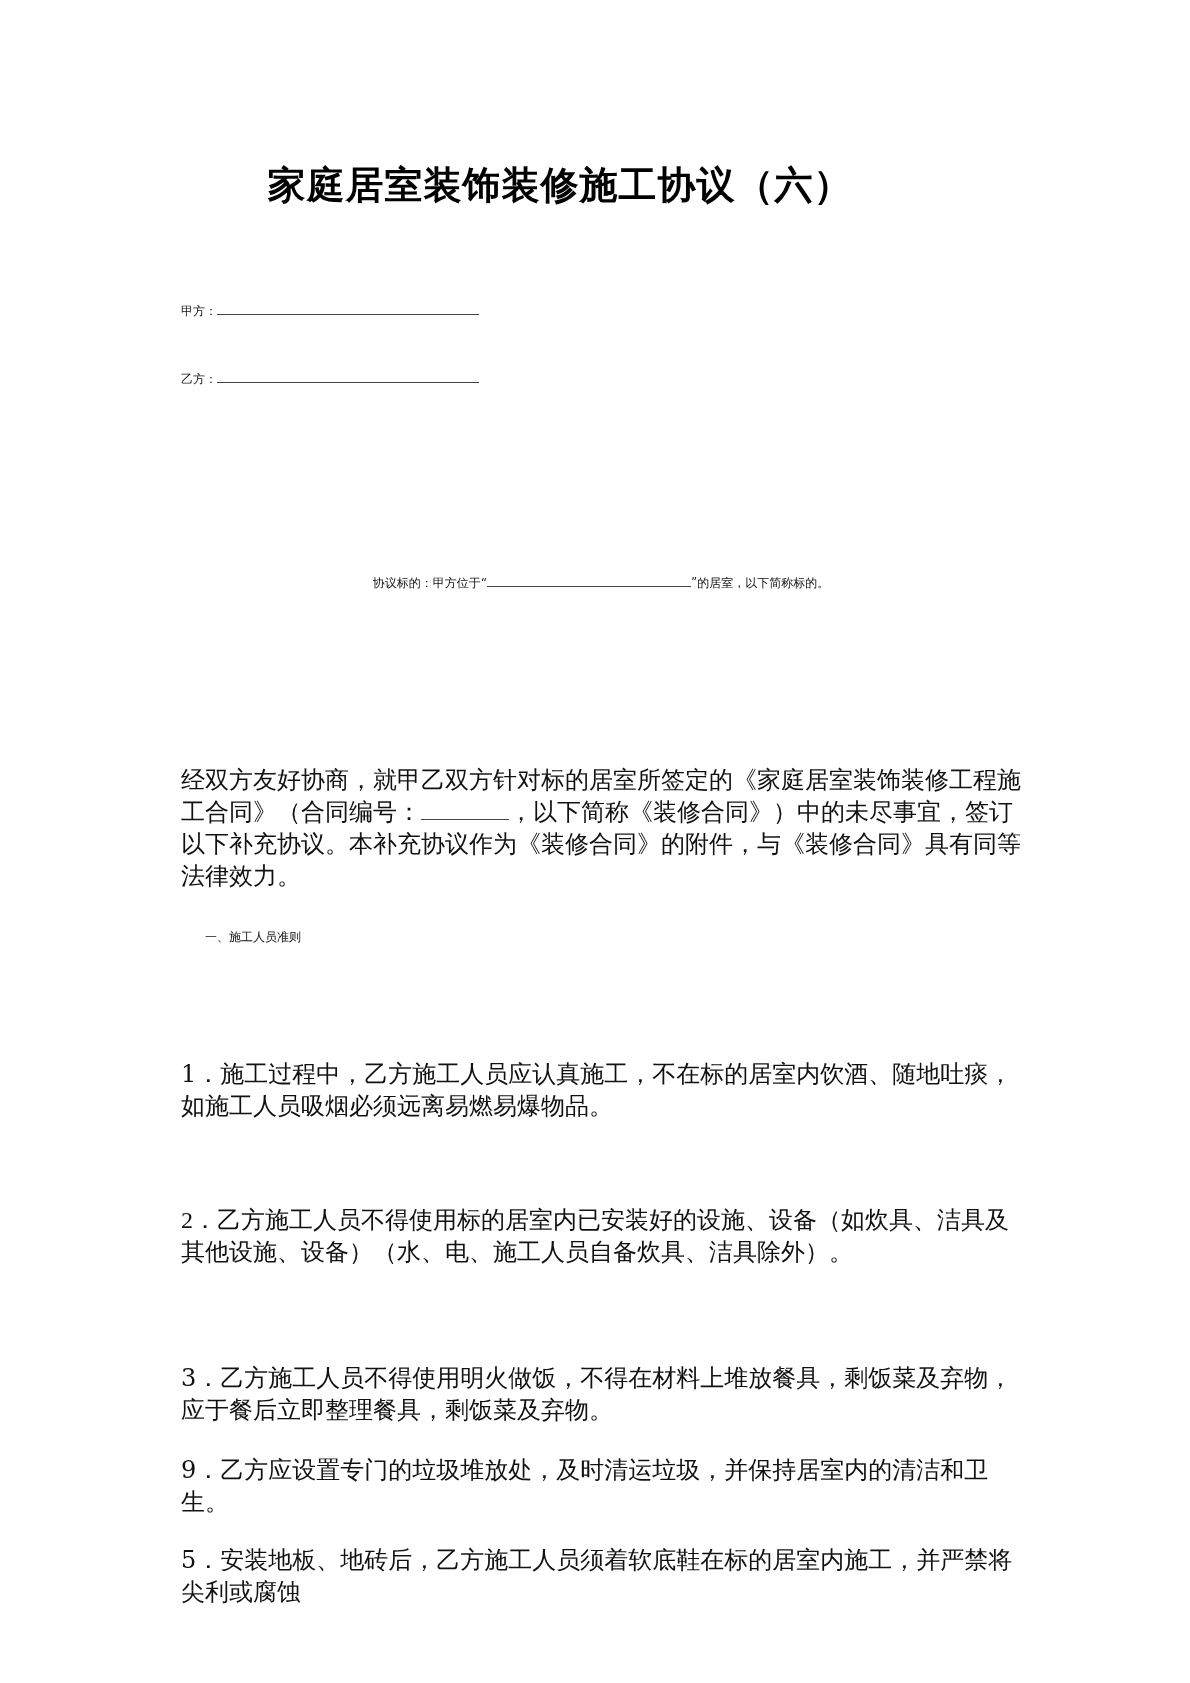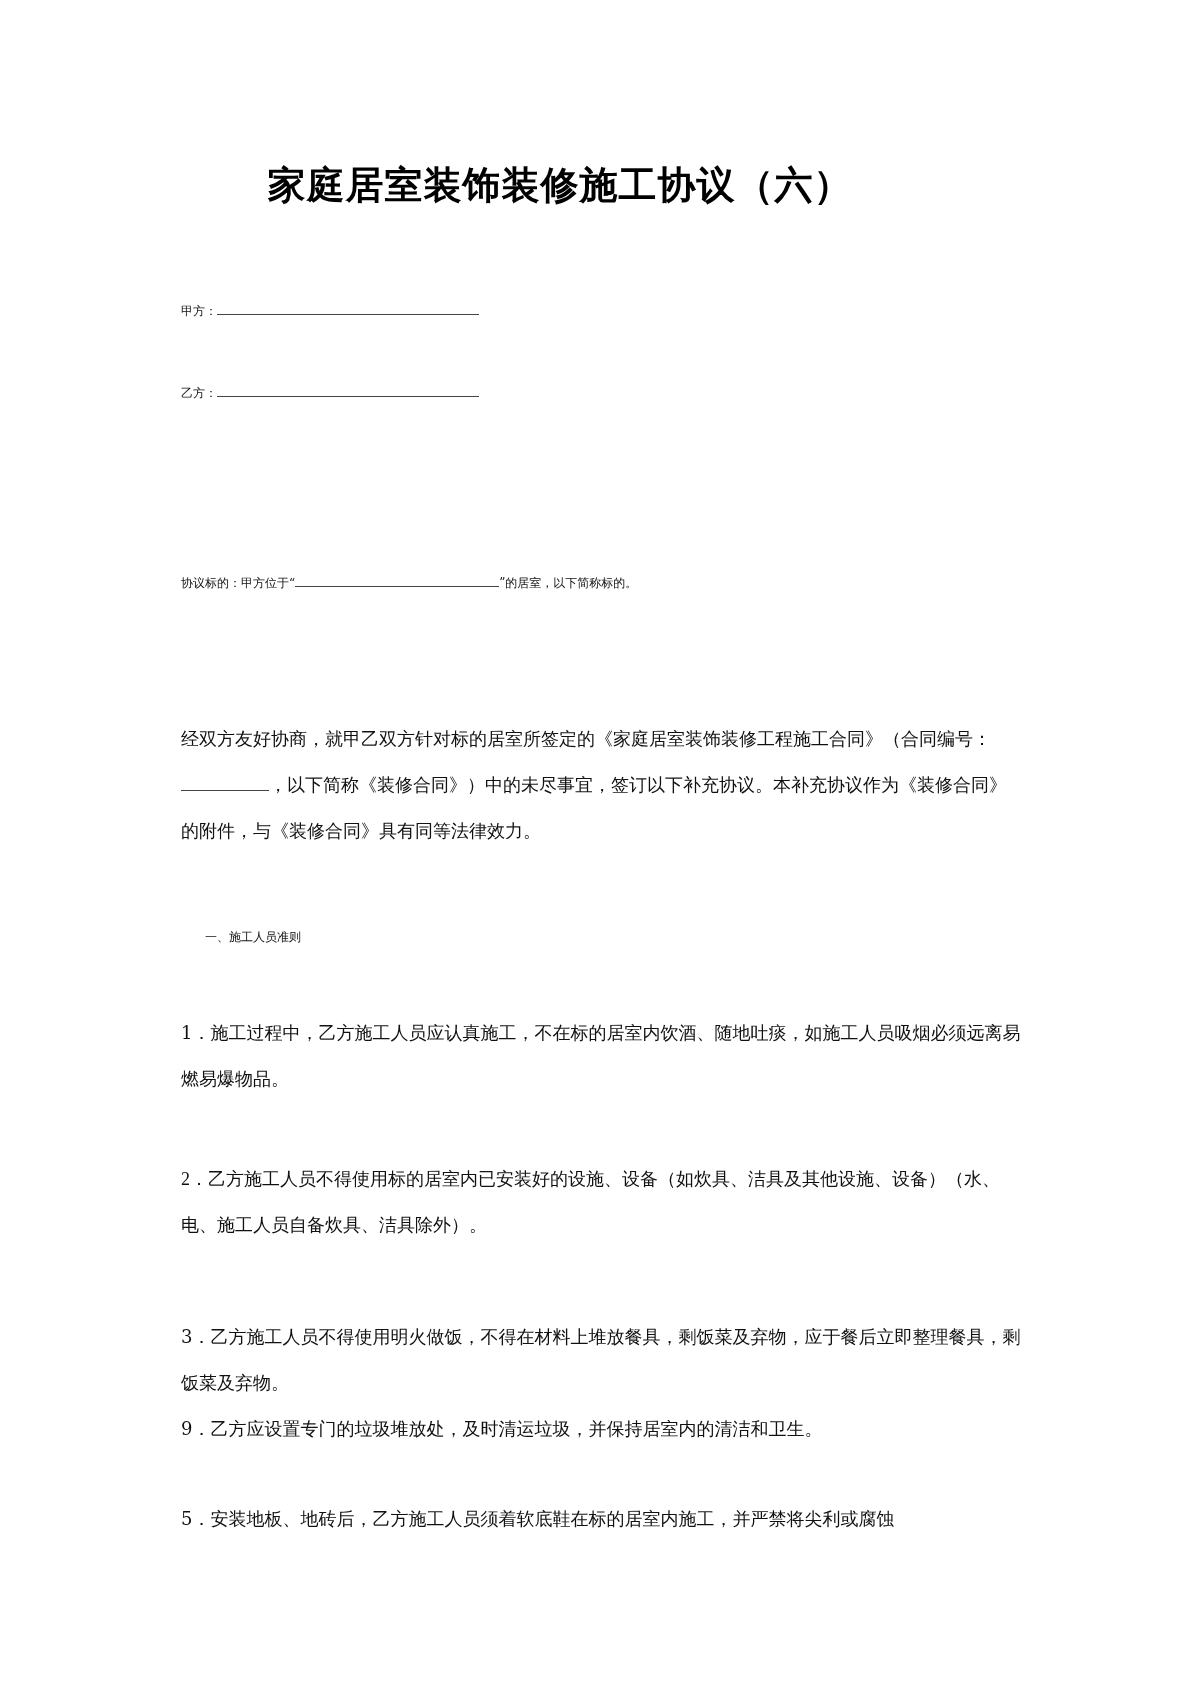--- a/index.html
+++ b/index.html
@@ -3,40 +3,40 @@
   <meta charset="utf-8">
   <style>
     html, body { margin: 0; padding: 0; background: #ffffff; }
     body { width: 1190px; height: 1683px; position: relative; overflow: hidden;
       font-family: "DejaVu Serif", "Liberation Serif", serif; color: #111; }
     .title { position: absolute; left: 0; width: 1120px; top: 160px; text-align: center;
       font-family: "DejaVu Sans", "Liberation Sans", sans-serif; font-size: 38px;
       font-weight: bold; letter-spacing: 1px; color: #000; }
     .line { position: absolute; left: 181px; width: 840px; font-size: 12px;
       line-height: 34px; white-space: nowrap; }
-    .para { position: absolute; left: 181px; width: 840px; font-size: 18px;
-      line-height: 46px; }
+    .para { position: absolute; left: 181px; width: 840px; font-size: 24px;
+      line-height: 32px; margin-top: 48px; }
     .blank { display: inline-block; border-bottom: 1px solid #444; vertical-align: baseline;
       height: 14px; }
   </style>
 </head>
 <body>
 
 <div>
   <div class="title">家庭居室装饰装修施工协议（六）</div>
 
   <div class="line" style="top:294px;">
     <span>甲方：</span><span class="blank" style="width:262px;"></span>
   </div>
 
-  <div class="line" style="top:376px;">
+  <div class="line" style="top:362px;">
     <span>乙方：</span><span class="blank" style="width:262px;"></span>
   </div>
 
-  <div class="line" style="top:566px;">
+  <div class="line" style="top:566px;text-align:center;">
     <span>协议标的：甲方位于“</span><span class="blank" style="width:204px;"></span><span>”的居室，以下简称标的。</span>
   </div>
 
   <div class="para" style="top:716px;">
     <span>经双方友好协商，就甲乙双方针对标的居室所签定的《家庭居室装饰装修工程施工合同》（合同编号：</span><span class="blank" style="width:88px;"></span><span>，以下简称《装修合同》）中的未尽事宜，签订以下补充协议。本补充协议作为《装修合同》的附件，与《装修合同》具有同等法律效力。</span>
   </div>
 
   <div class="line" style="top:920px;margin-left:24px;">一、施工人员准则</div>
 
   <div class="para" style="top:1010px;">1．施工过程中，乙方施工人员应认真施工，不在标的居室内饮酒、随地吐痰，如施工人员吸烟必须远离易燃易爆物品。</div>

